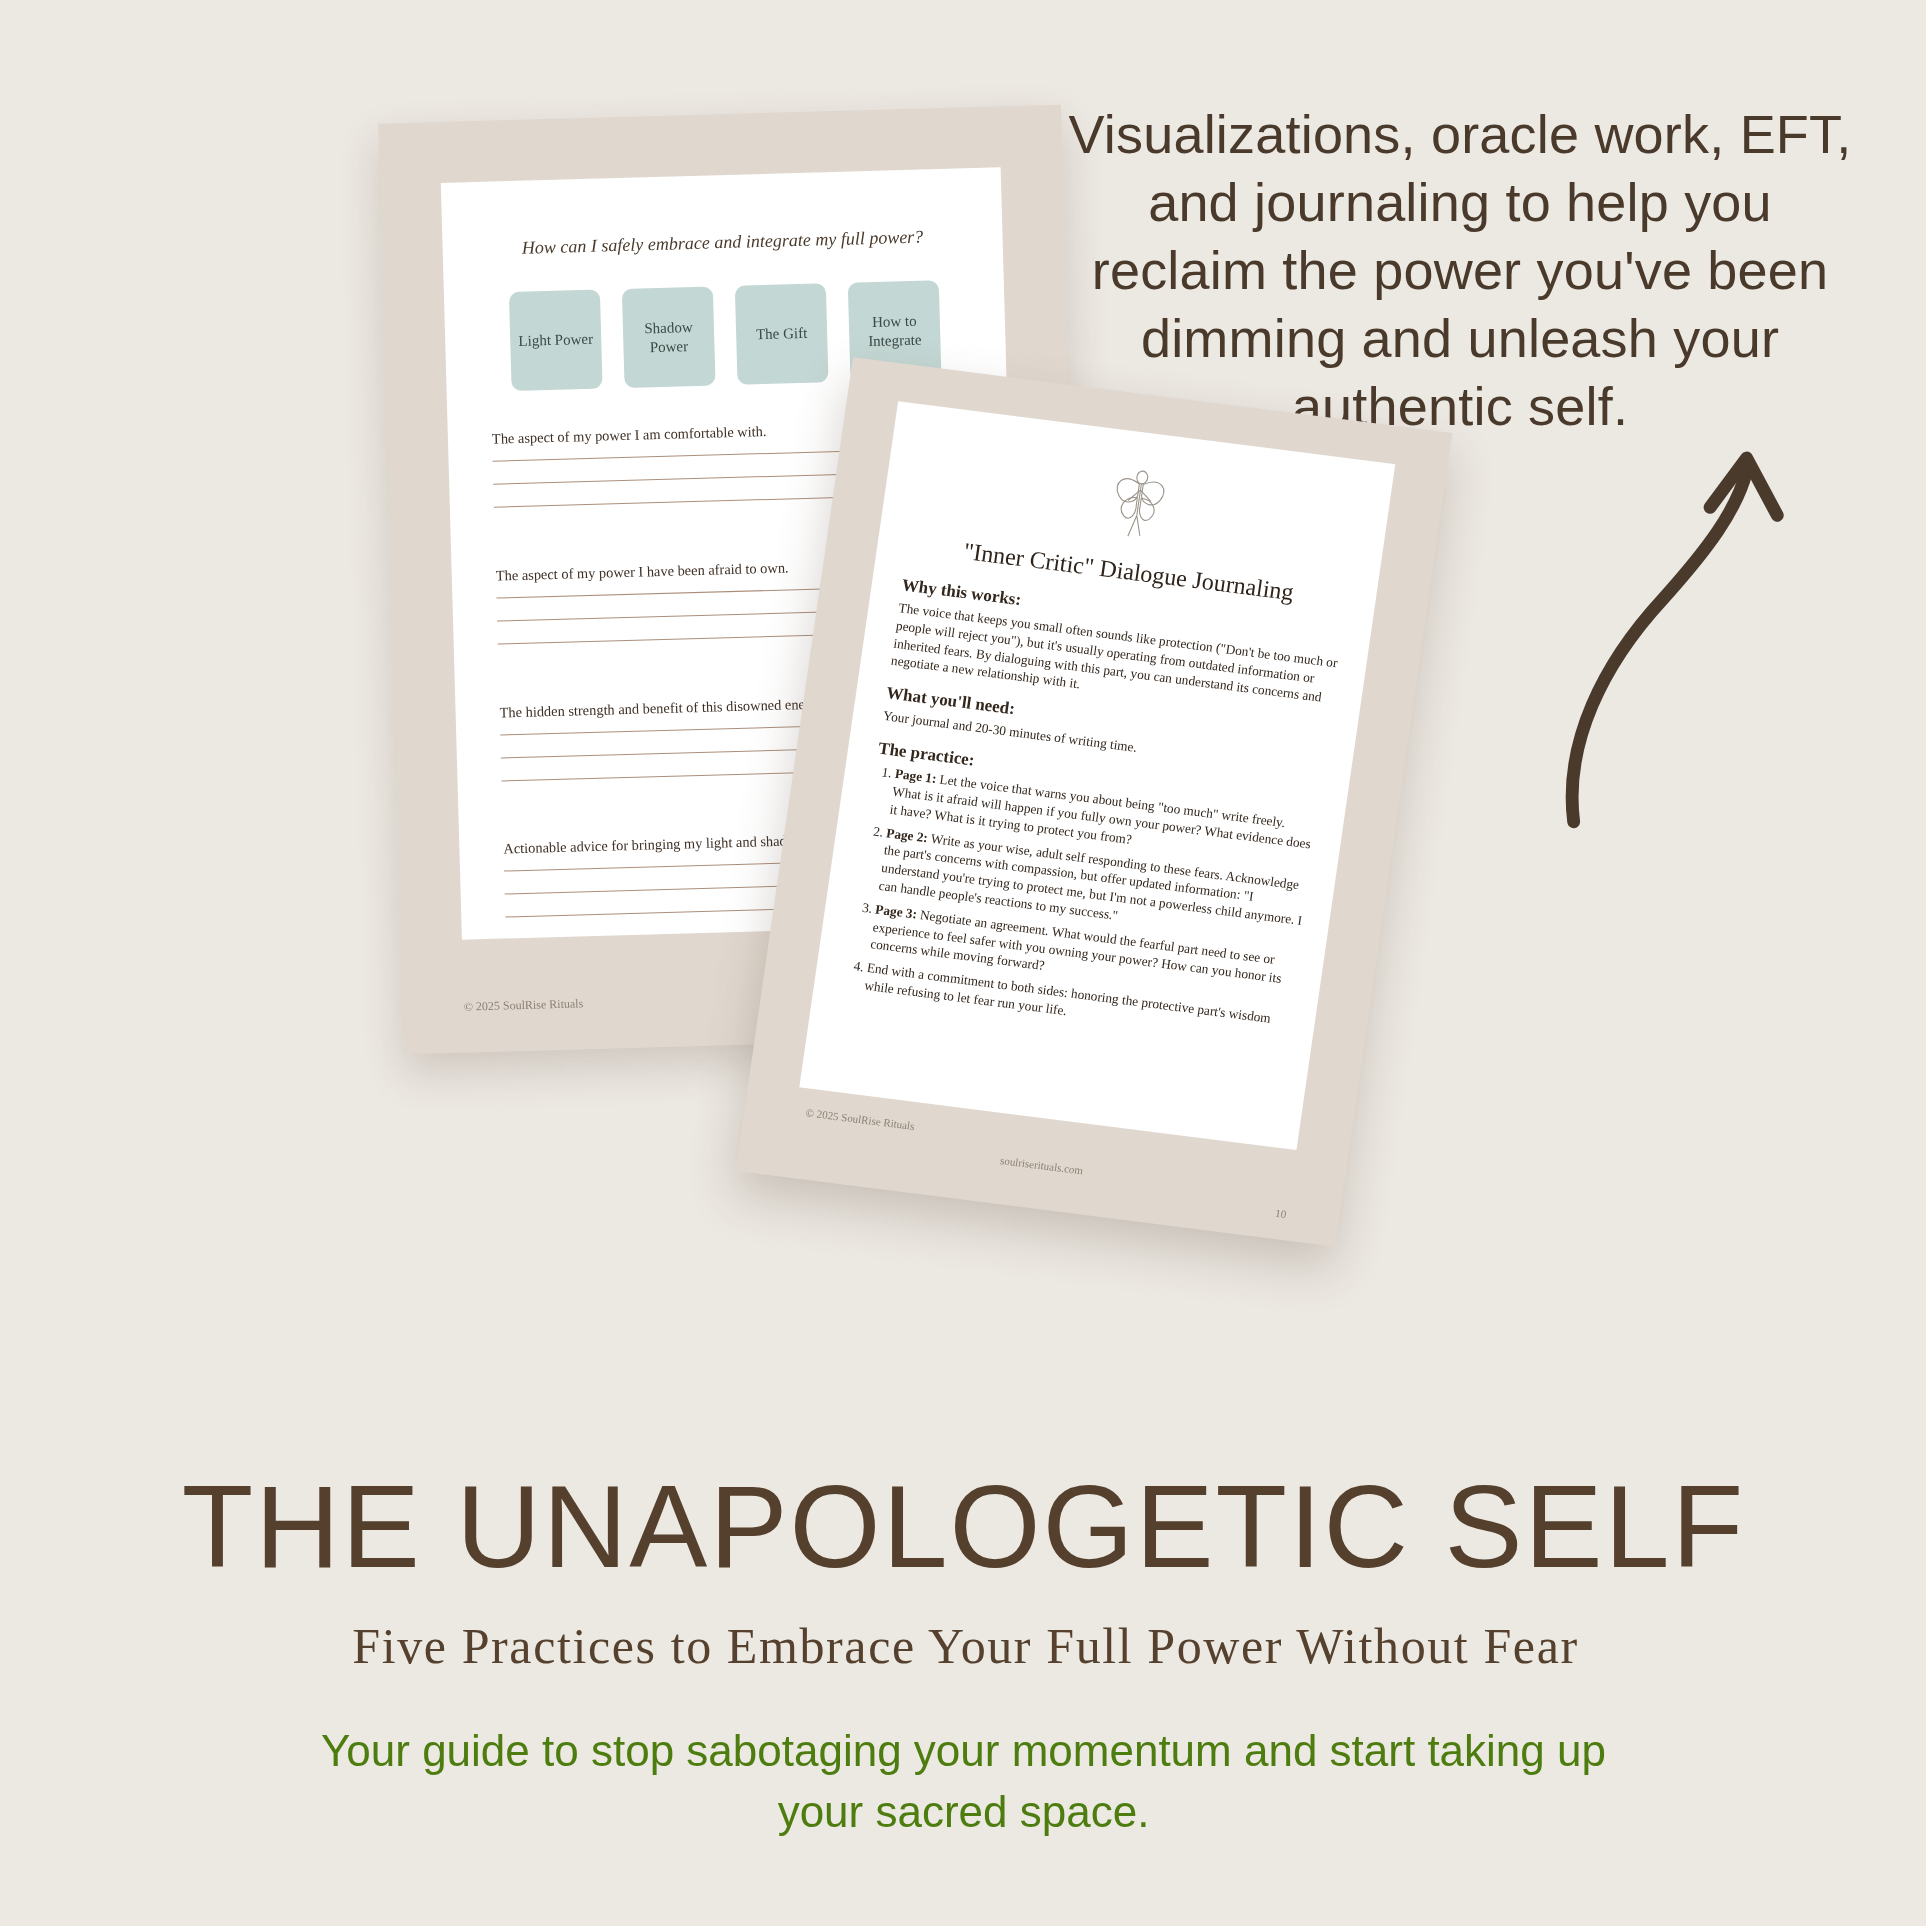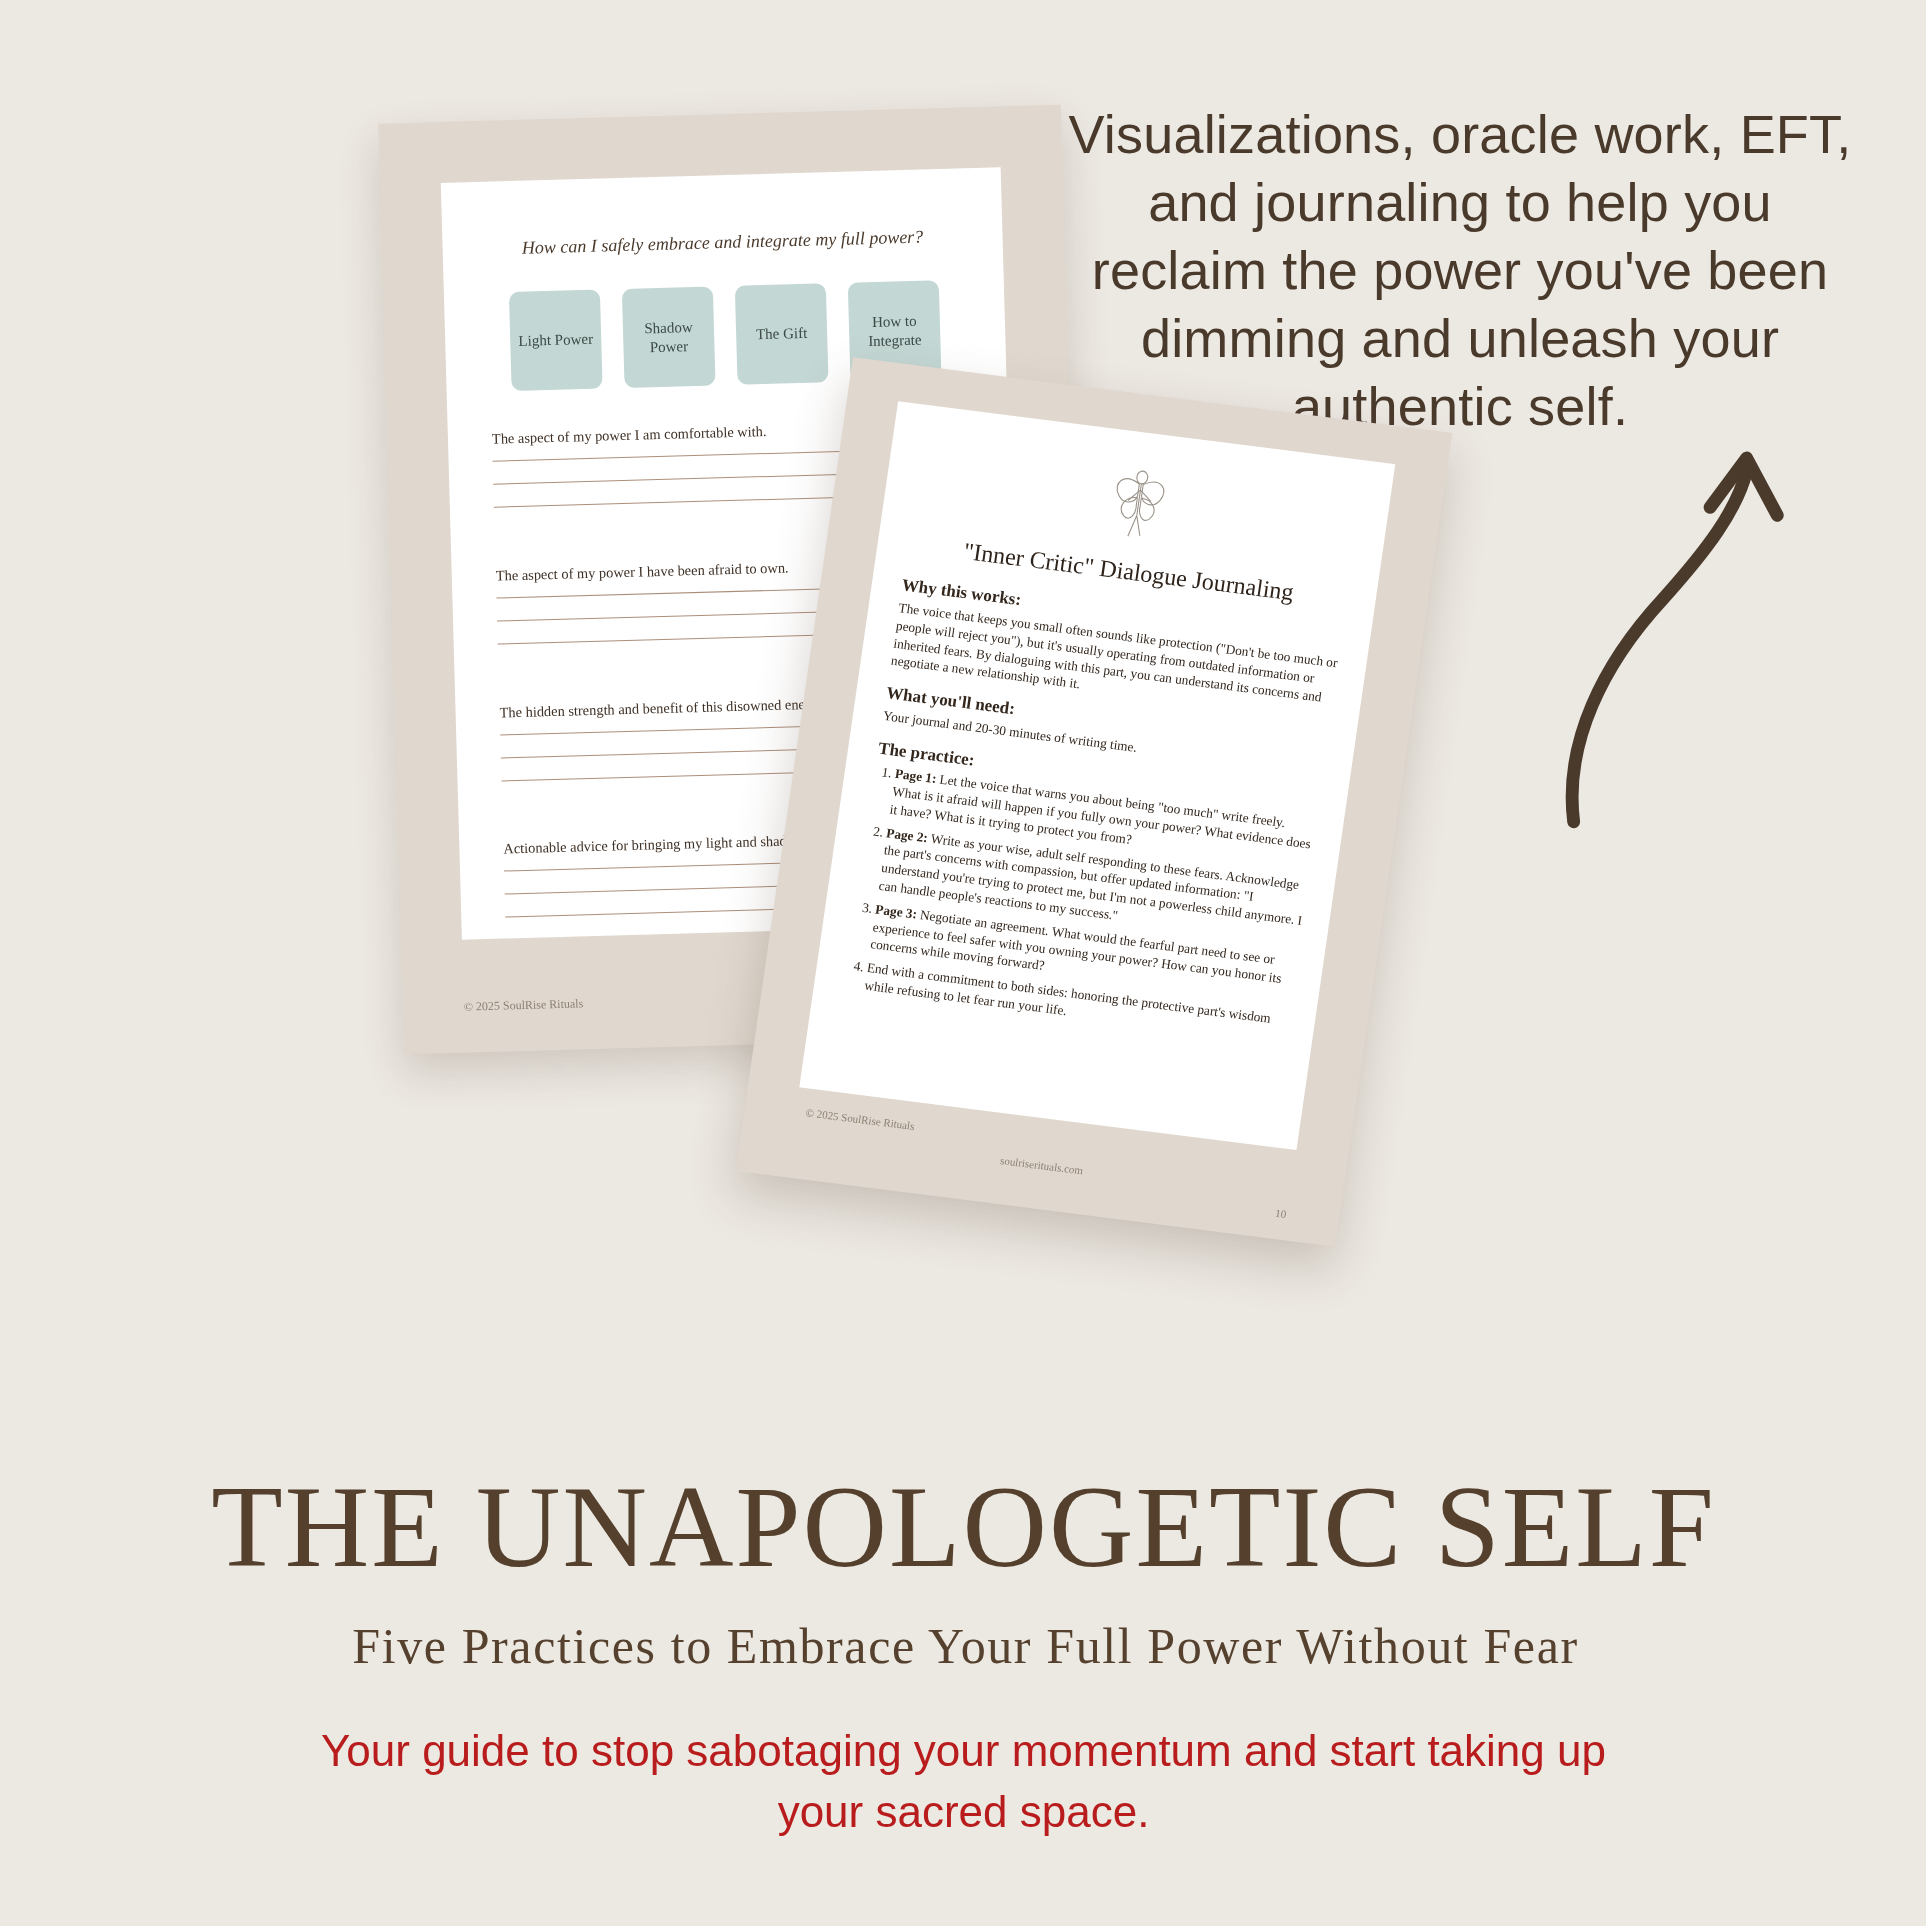--- a/index.html
+++ b/index.html
@@ -215,41 +215,41 @@
 
   
   #bottom {
     position: absolute;
     left: 0;
     top: 1465px;
     width: 1927px;
     text-align: center;
   }
   #main-title {
-    font-family: Liberation Serif, serif;
+    font-family: Liberation Sans, sans-serif;
     font-size: 117px;
     letter-spacing: 2px;
     color: #54402c;
     line-height: 1.06;
     margin: 0;
     font-weight: normal;
   }
   #subtitle {
     font-family: "Liberation Serif", serif;
     font-size: 50px;
     letter-spacing: 1.6px;
     color: #55412e;
     margin: 28px 0 0 4px;
     font-weight: normal;
   }
   #blurb {
     font-family: "Liberation Sans", sans-serif;
     font-size: 44px;
     line-height: 1.38;
-    color: #b91c1c;
+    color: #4d7c0f;
     margin: 46px auto 0 auto;
     width: 1337px;
   }
 </style>
 </head>
 <body>
 
 <div id="stage">
 
   <div id="headline">Visualizations, oracle work, EFT, and journaling to help you reclaim the power you've been dimming and unleash your authentic self.</div>

